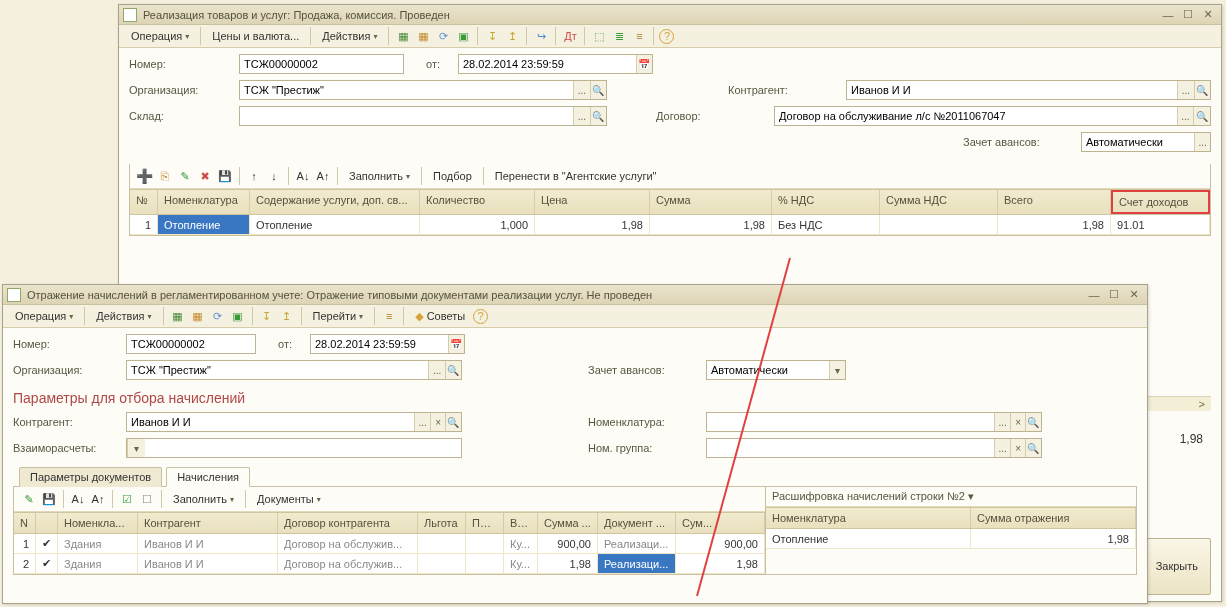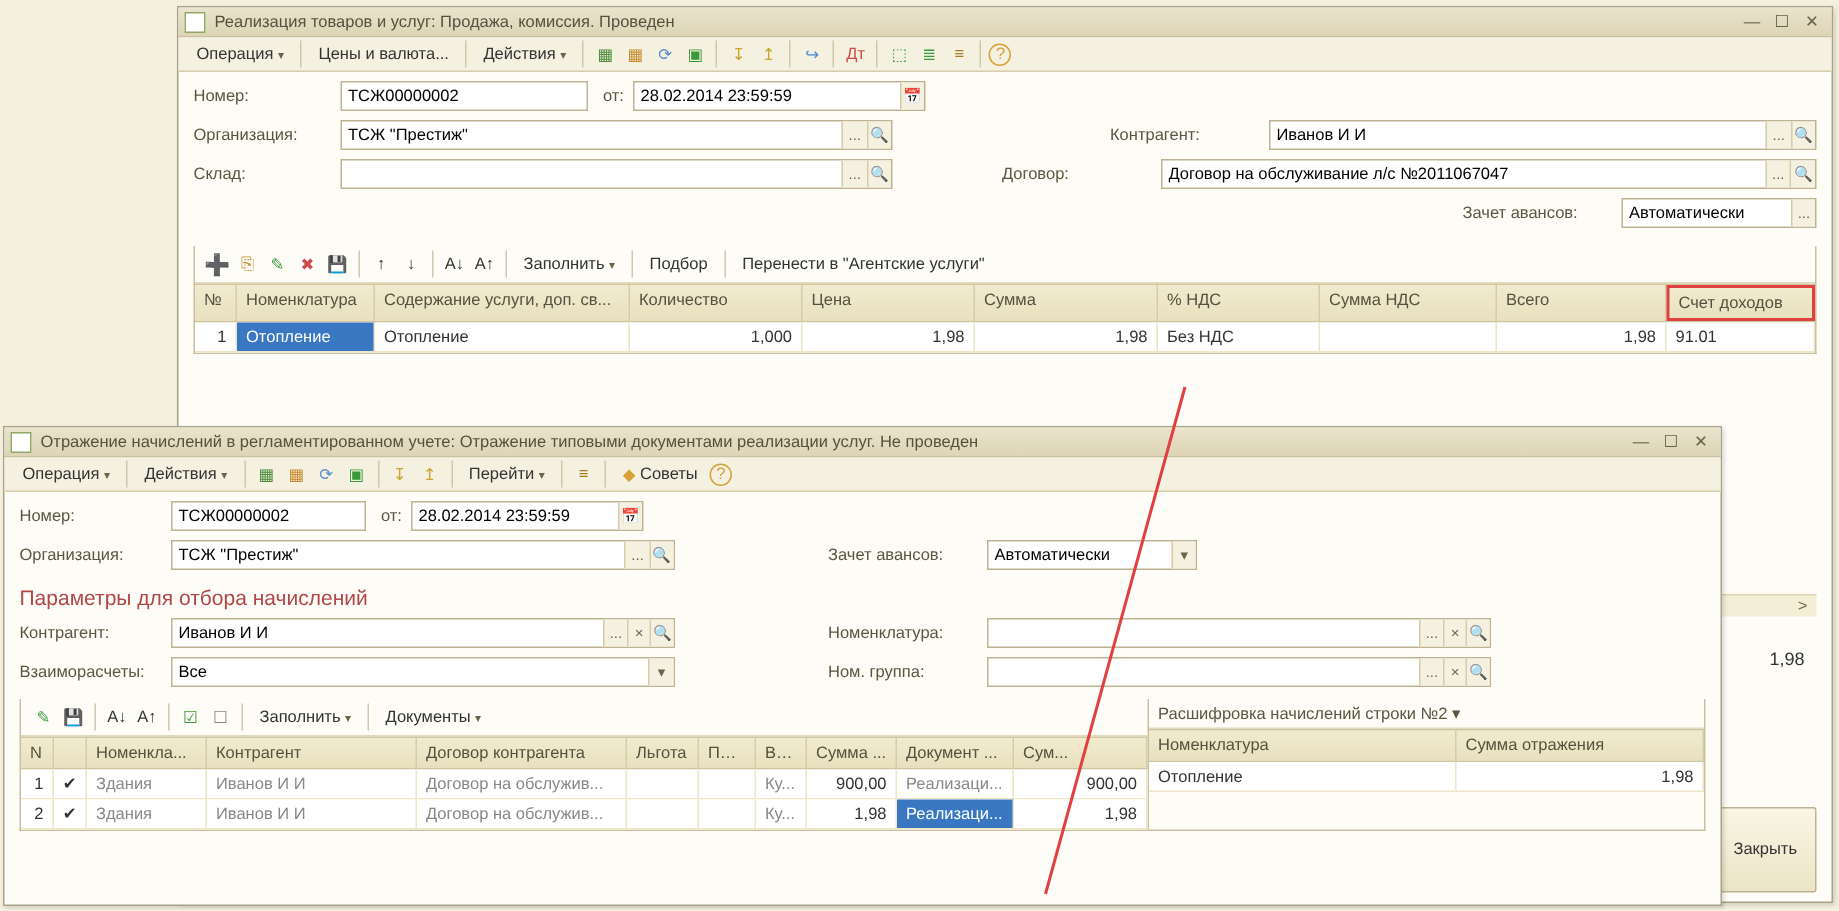--- a/index.html
+++ b/index.html
@@ -8,21 +8,21 @@
   .titlebar { height: 20px; background: linear-gradient(#eae4cd,#ddd4b5); display: flex; align-items: center; padding: 0 4px; border-bottom: 1px solid #c9c0a2; }
   .titlebar .icon { width: 14px; height: 14px; background:#fff; border:1px solid #8fa868; margin-right:6px; }
   .titlebar .title { flex:1; font-size:11px; color:#55513e; }
   .titlebar .wbtn { width:18px; height:14px; display:flex; align-items:center; justify-content:center; margin-left:2px; color:#6a6449; }
   .toolbar { display:flex; align-items:center; padding:2px 6px; background:#f5f1e0; border-bottom:1px solid #d6cca9; gap:2px; flex-wrap:wrap; }
   .tbtn { display:flex; align-items:center; padding:2px 6px; font-size:11px; color:#333; cursor:pointer; border-radius:2px; }
   .tbtn .dd { margin-left:3px; font-size:8px; color:#6a6449; }
   .tbic { width:18px; height:18px; display:flex; align-items:center; justify-content:center; border-radius:2px; cursor:pointer; font-size:11px; }
   .sep { width:1px; height:18px; background:#d0c8aa; margin:0 3px; }
   .body { padding:6px 10px; }
-  .row { display:flex; align-items:center; margin-bottom:6px; gap:6px; }
+  .row { display:flex; align-items:center; margin-bottom:6px; gap:18px; }
   .lbl { font-size:11px; color:#5a5640; }
   .field { display:flex; align-items:center; border:1px solid #bdb391; background:#fff; height:20px; }
   .field input { border:0; outline:0; font-size:11px; padding:0 4px; height:18px; width:100%; background:transparent; }
   .minibtn { width:18px; height:18px; display:flex; align-items:center; justify-content:center; border-left:1px solid #d6cca9; cursor:pointer; font-size:10px; color:#6a6449; background:#f5f1e0; }
   .tabs { display:flex; padding:0 6px; border-bottom:1px solid #c9c0a2; }
   .tab { padding:3px 10px; border:1px solid #c9c0a2; border-bottom:none; margin-right:4px; background:#efe9d2; font-size:11px; cursor:pointer; border-radius:2px 2px 0 0; position:relative; top:1px; }
   .tab.active { background:#fdfcf6; border-bottom:1px solid #fdfcf6; }
   .tbl-toolbar { display:flex; align-items:center; gap:2px; padding:3px 6px; border-bottom:1px solid #e2daba; }
   .tbl { width:100%; font-size:11px; }
   .tbl-head { display:flex; background:linear-gradient(#f1ebcf,#e8e0bd); border-top:1px solid #cfc6a0; border-bottom:1px solid #cfc6a0; }
@@ -271,32 +271,35 @@
       <div class="field" style="width:336px">
           <input value="" style="">
           <div class="minibtn">...</div>
           <div class="minibtn">×</div>
           <div class="minibtn">🔍</div>
         </div>
     </div>
     <div class="row">
       <div class="lbl" style="width:95px">Взаиморасчеты:</div>
       <div class="field" style="width:336px">
-          <input value="Все" style="">
           <div class="minibtn">▾</div>
         </div>
       <div style="width:90px"></div>
       <div class="lbl" style="width:100px">Ном. группа:</div>
       <div class="field" style="width:336px">
           <input value="" style="">
           <div class="minibtn">...</div>
           <div class="minibtn">×</div>
           <div class="minibtn">🔍</div>
         </div>
     </div>
+  </div>
+  <div class="tabs" style="margin:0 10px">
+    <div class="tab">Параметры документов</div>
+    <div class="tab active">Начисления</div>
   </div>
   <div style="margin:0 10px; border:1px solid #c9c0a2; border-top:none; display:flex;">
     <div style="flex:1; border-right:1px solid #c9c0a2">
       <div class="tbl-toolbar">
         <div class="tbic" style="color:#3a9a3a">✎</div>
         <div class="tbic" style="color:#5a7ed0">💾</div>
         <div class="sep"></div>
         <div class="tbic">A↓</div>
         <div class="tbic">A↑</div>
         <div class="sep"></div>

